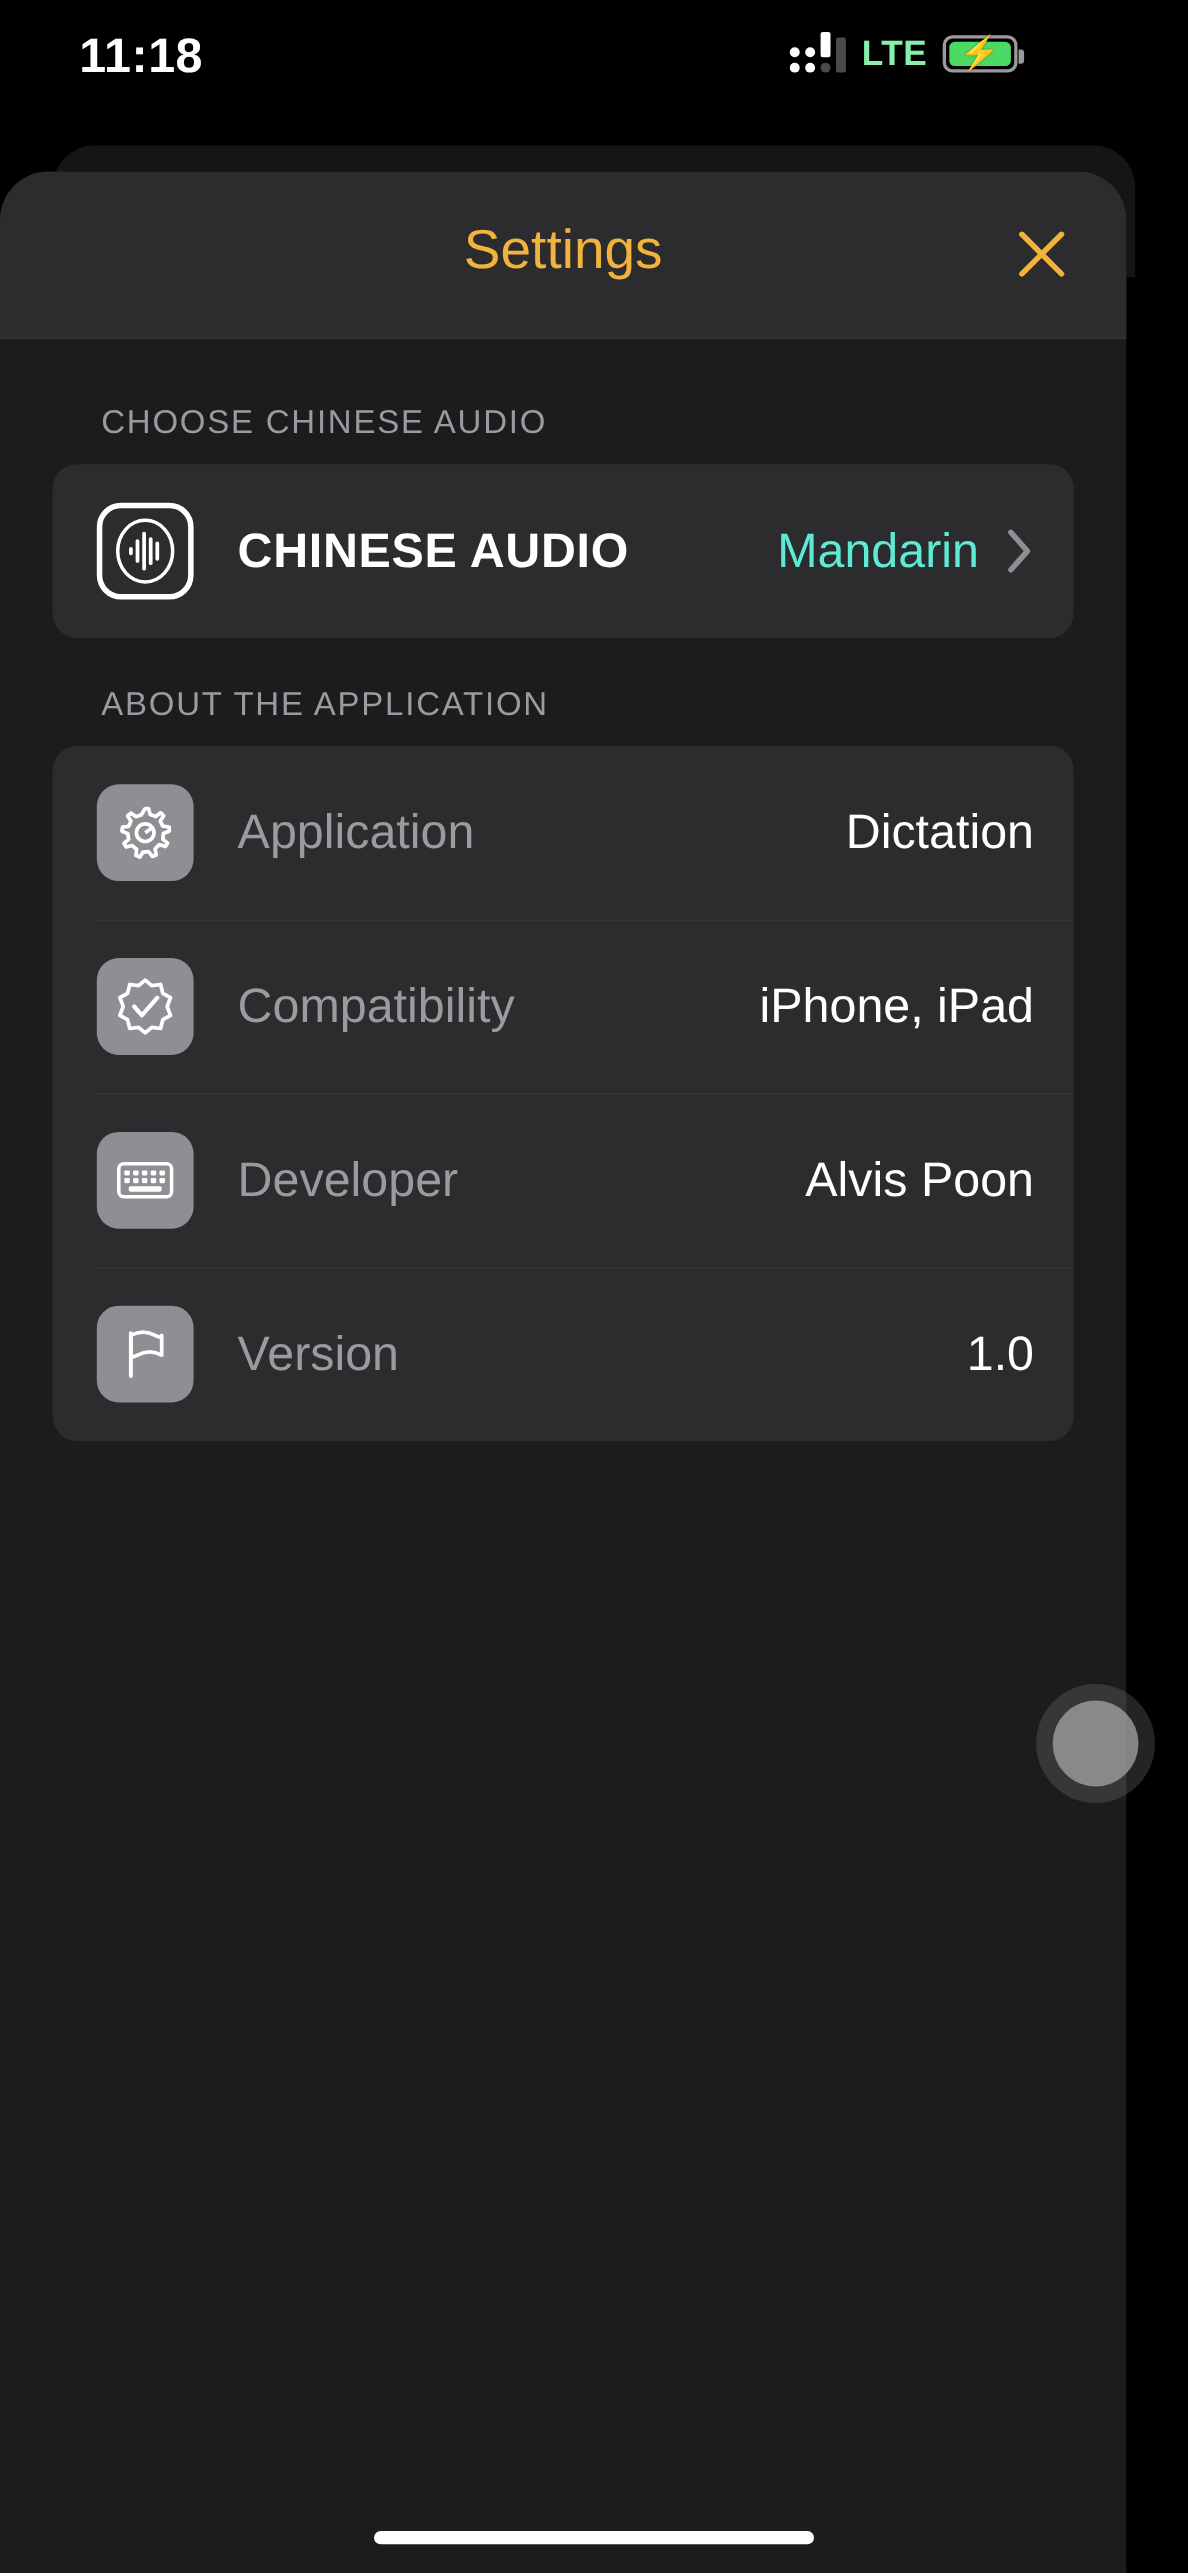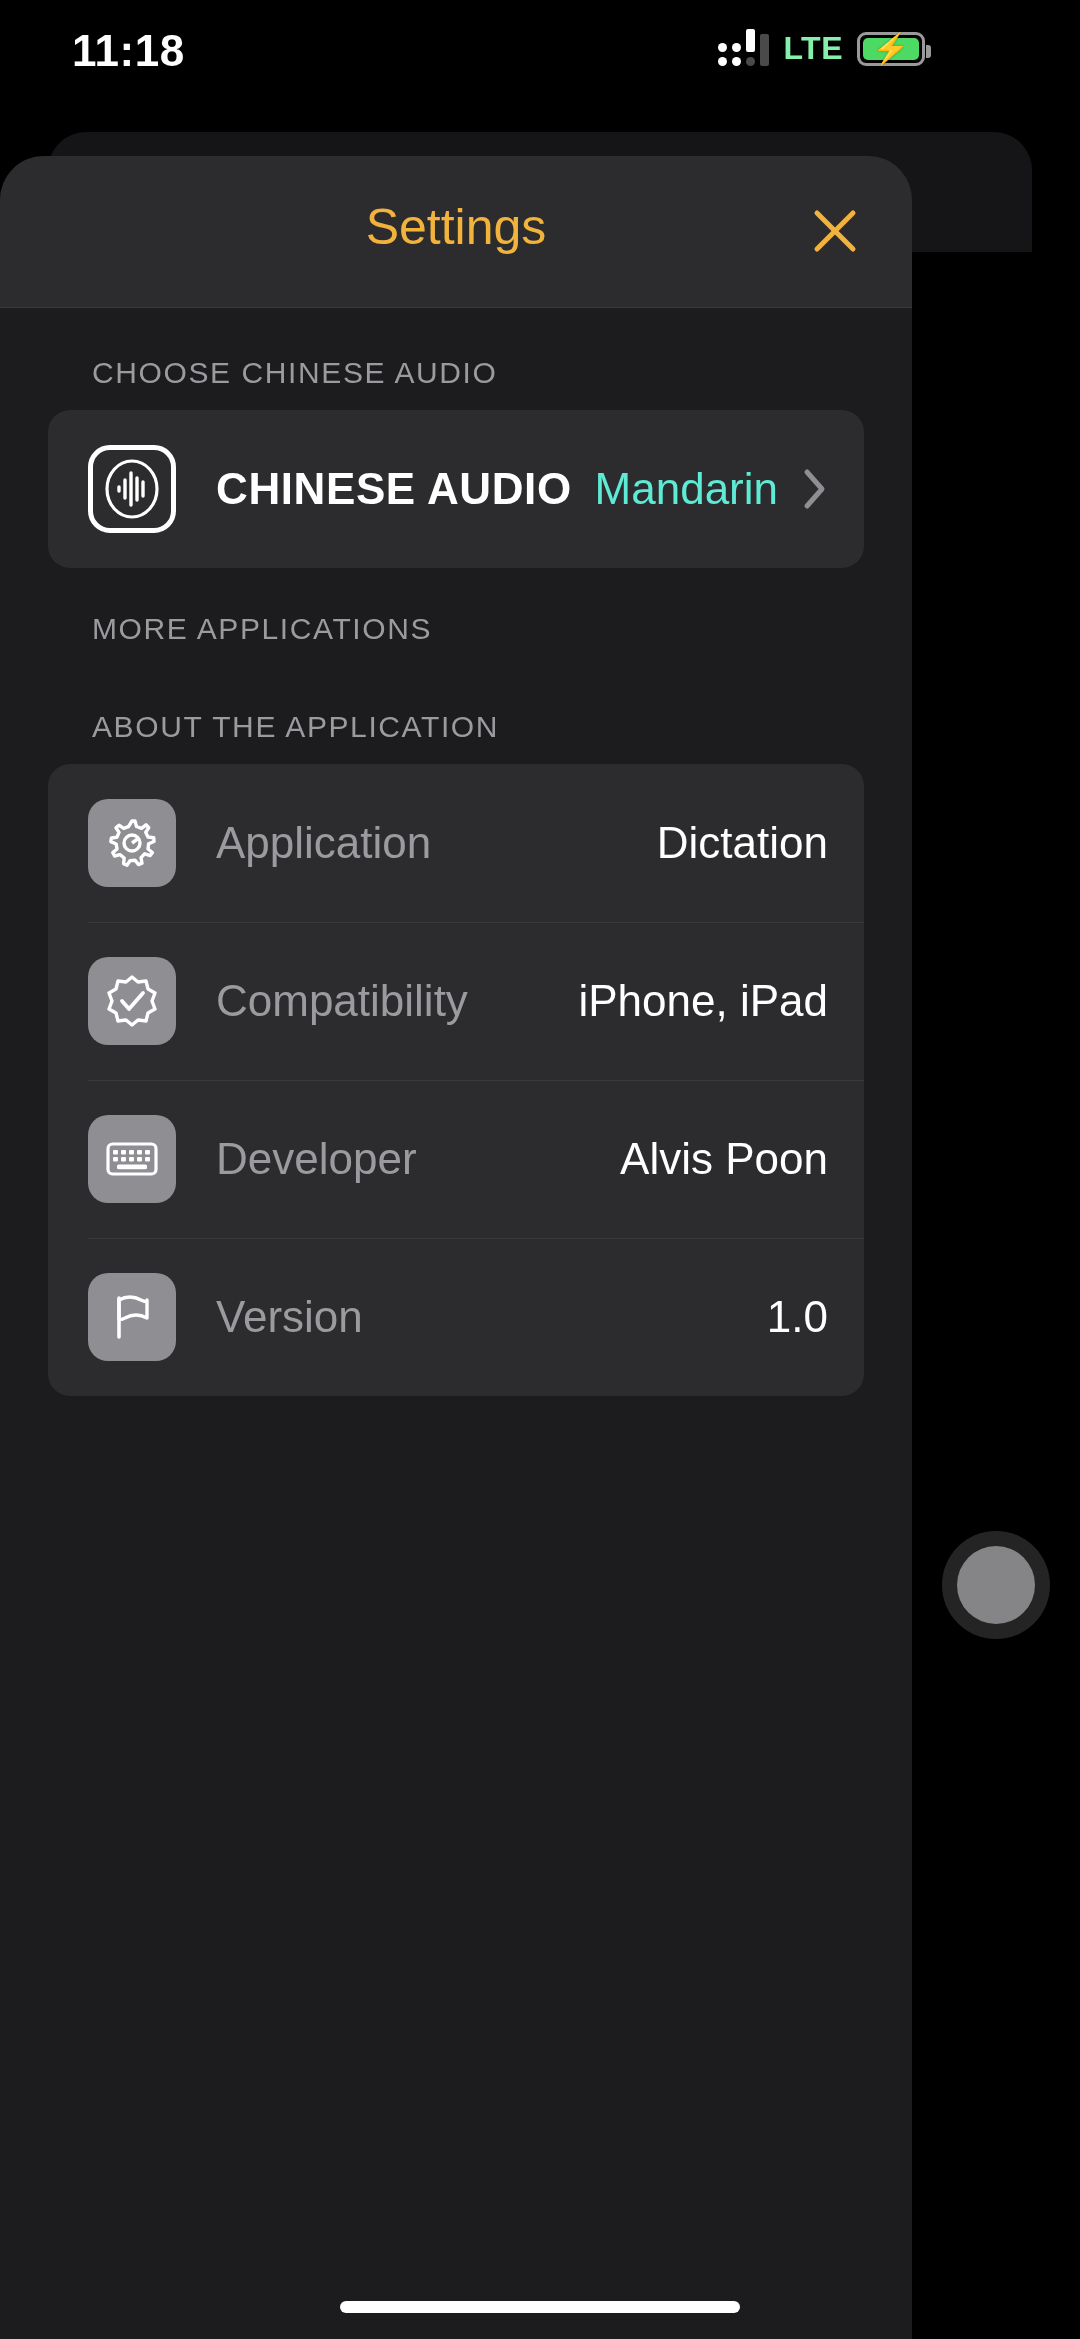--- a/index.html
+++ b/index.html
@@ -50,40 +50,40 @@
   }
 
   
   .sheet-behind{
     position:absolute; left:48px; top:132px; width:984px; height:120px;
     background:#151517; border-radius:38px 38px 0 0; z-index:5;
   }
 
   
   .sheet{
-    position:absolute; left:0; top:156px; width:912px; height:2183px;
+    position:absolute; left:0; top:156px; width:1024px; height:2183px;
     background:#1c1c1e; border-radius:44px 44px 0 0; z-index:10;
     overflow:hidden;
   }
   .navbar{
     position:relative; height:152px; background:#2c2c2e;
     border-bottom:1px solid #3a3a3c;
   }
   .nav-title{
     position:absolute; left:0; right:0; top:42px; text-align:center;
     color:#f2b33c; font-size:50px; font-weight:400;
   }
   .nav-close{
     position:absolute; right:48px; top:46px;
     width:58px; height:58px; display:flex; align-items:center; justify-content:center;
   }
   .nav-close svg{ display:block; }
 
   
-  .content{ padding:4px 0 0 0; }
+  .content{ padding:16px 0 0 0; }
   .sec-head{
     color:#9b9b9f; font-size:30px; letter-spacing:1.6px;
     padding:44px 0 20px 92px; text-transform:uppercase;
   }
   .card{
     margin:0 48px; background:#2c2c2e; border-radius:22px; overflow:hidden;
   }
   .row{
     display:flex; align-items:center; min-height:158px;
     padding:0 36px 0 40px; position:relative;
@@ -207,21 +207,20 @@
         <span class="row-spacer"></span>
         <span class="row-value">Mandarin</span>
         <span class="chev">
           <svg width="26" height="44" viewBox="0 0 26 44">
             <polyline points="5,5 20,22 5,39" fill="none" stroke="#8e8e93" stroke-width="5" stroke-linecap="round" stroke-linejoin="round"></polyline>
           </svg>
         </span>
       </div>
     </div>
 
-    <div class="sec-head">MORE APPLICATIONS</div>
 
 
     <div class="sec-head">ABOUT THE APPLICATION</div>
 
     <div class="card">
 
       <div class="row">
         <span class="tile gray">
           <svg width="60" height="60" viewBox="0 0 60 60">
             <g fill="none" stroke="#fff" stroke-width="3.4" stroke-linejoin="round">

